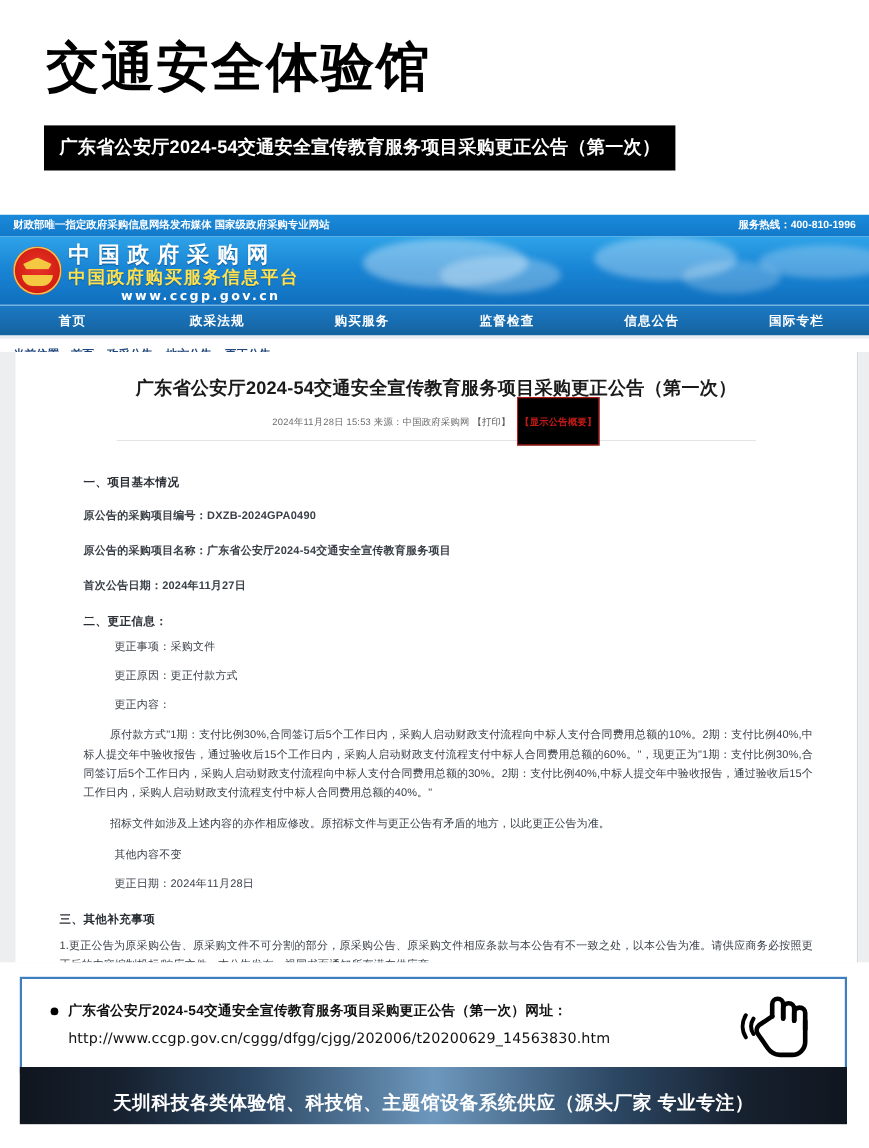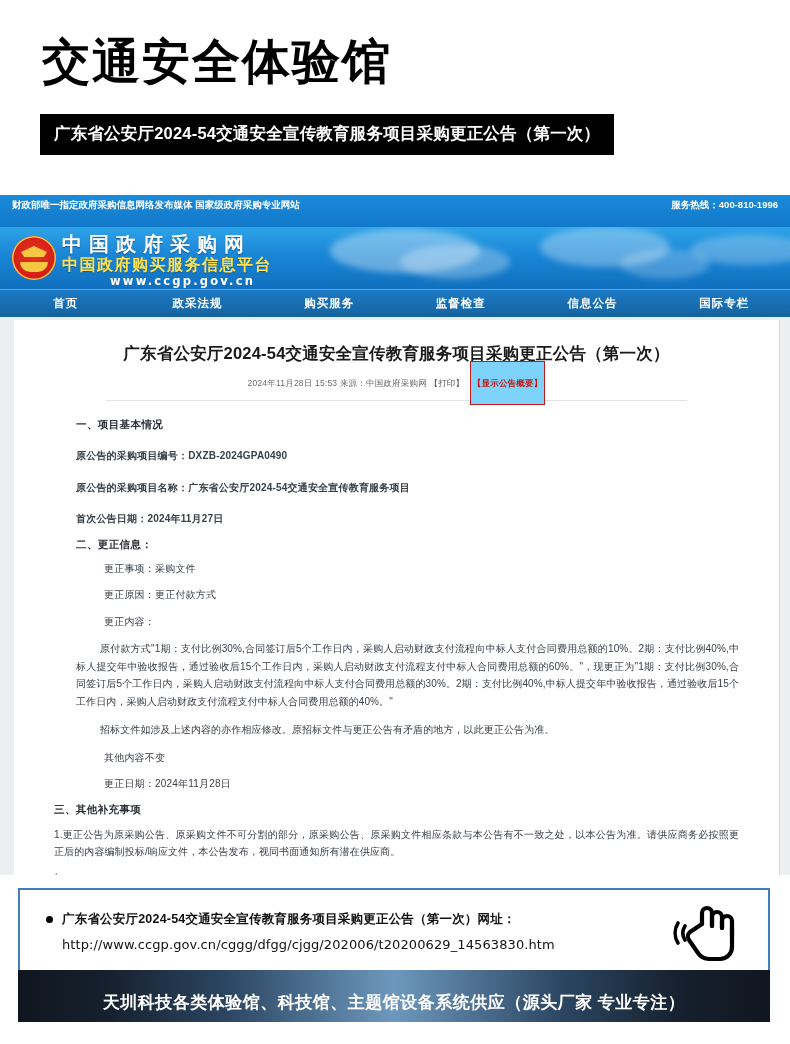--- a/index.html
+++ b/index.html
@@ -45,21 +45,21 @@
     position: absolute;
     top: 195px;
     left: 0;
     width: 790px;
     height: 680px;
     background: #ffffff;
     overflow: hidden;
   }
 
   .site-topstrip {
-    height: 32px;
+    height: 20px;
     background: #1583d4;
     background: linear-gradient(180deg, #1b8ada 0%, #1279c9 100%);
     color: #ffffff;
     font-size: 9.5px;
     line-height: 20px;
     padding: 0 12px;
     box-sizing: border-box;
     display: flex;
     justify-content: space-between;
     align-items: flex-start;
@@ -204,37 +204,37 @@
     color: #6b6b6b;
     margin-top: 13px;
     letter-spacing: 0.2px;
   }
   .doc-meta .print { color: #555; }
   .doc-meta .badge {
     color: #c21b17;
     border: 1px solid #c21b17;
     padding: 16px 2px;
     margin-left: 3px;
-    background: #7dd3fc;
+    background: #000000;
     font-weight: 700;
   }
   .doc-rule {
     border-bottom: 1px solid #e2e4e7;
     margin: 10px 40px 0 40px;
   }
 
   .doc-body {
     padding: 14px 40px 0 40px;
     color: #333a42;
   }
   .sec-h {
     font-size: 10.5px;
     font-weight: 700;
     color: #2a2f36;
-    margin: 3px 0 9px 22px;
+    margin: 17px 0 9px 22px;
     letter-spacing: 0.4px;
   }
   .p-l1 {
     font-size: 10px;
     line-height: 1.55;
     margin: 16px 0 11px 22px;
     color: #3a4048;
     letter-spacing: 0.2px;
     font-weight: bold;
   }

